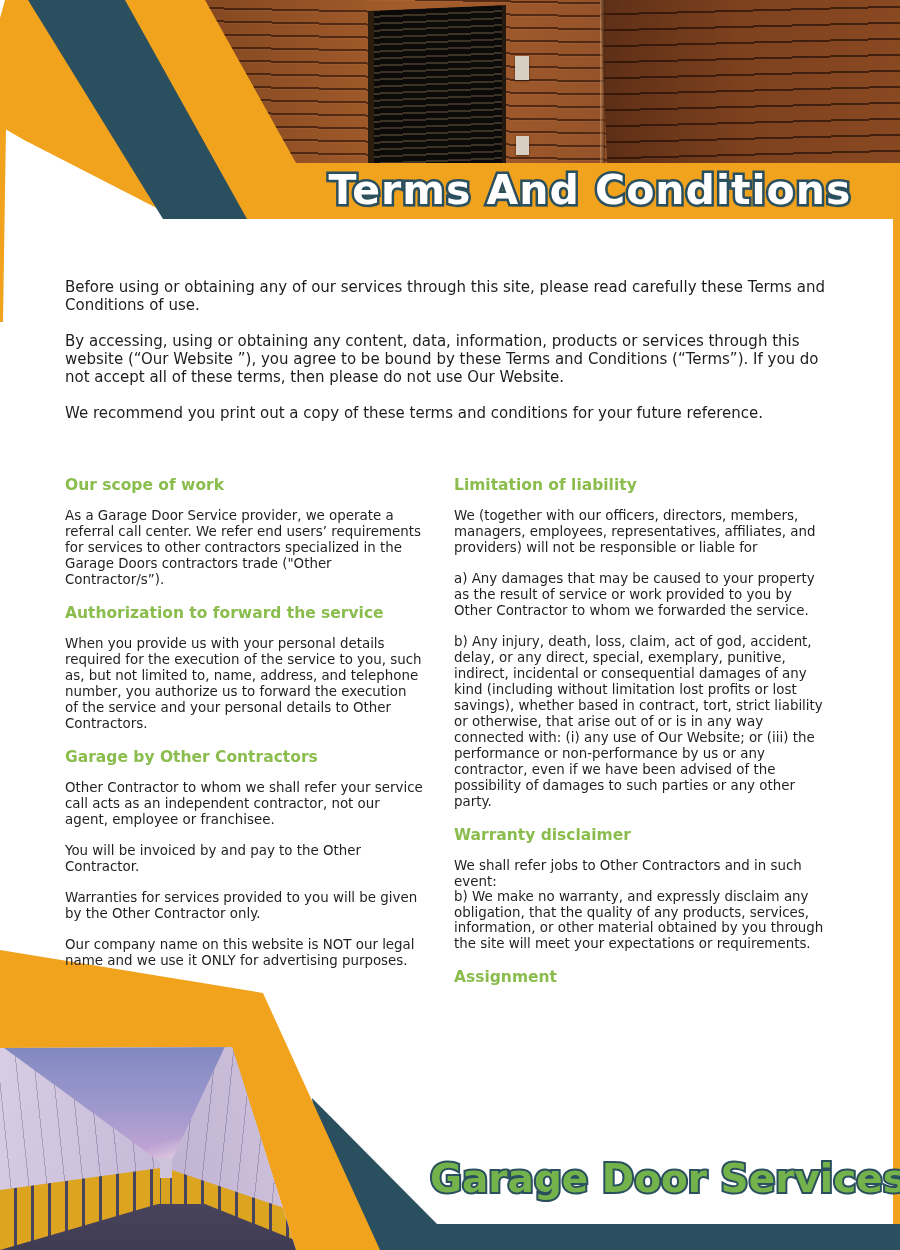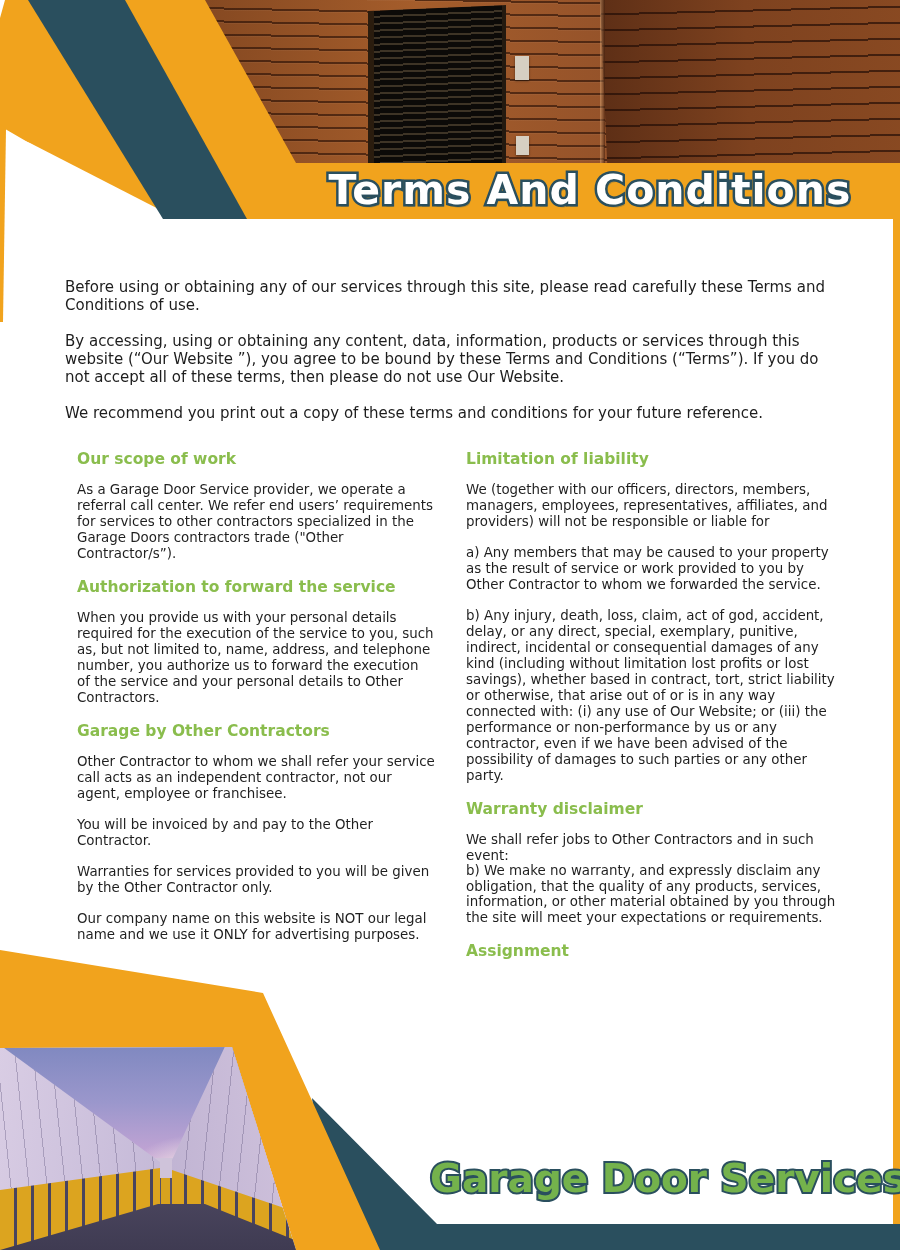--- a/index.html
+++ b/index.html
@@ -79,21 +79,21 @@
     clip-path:polygon(0 210px,158px 164px,205px 164px,320px 210px);}
 
   .logo-text{position:absolute;left:430px;top:1156px;width:455px;text-align:center;
     font-size:39px;font-weight:800;letter-spacing:0px;color:var(--green-logo);
     -webkit-text-stroke:4px var(--teal);paint-order:stroke fill;white-space:nowrap;}
 
   
   .intro{position:absolute;left:65px;top:278px;width:778px;color:#1d1d1d;
     font-size:15px;line-height:18px;}
   .intro p{margin:0 0 18px 0;}
-  .cols{position:absolute;left:65px;top:450px;width:790px;display:flex;gap:31px;justify-content:center;}
+  .cols{position:absolute;left:65px;top:476px;width:790px;display:flex;gap:31px;}
   .col-left{width:358px;}
   .col-right{width:377px;}
   .sec-h{font-size:15.5px;font-weight:bold;color:var(--green-head);margin:16px 0 14px 0;}
   .sec-h.first{margin-top:0;}
   .sec-p{font-size:13.4px;line-height:16px;color:#1f1f1f;margin:0 0 15px 0;}
   .sec-line{font-size:13.4px;line-height:15.6px;color:#1f1f1f;margin:0;}
   .sec-line.last{margin-bottom:15px;}
 </style>
 </head>
 <body>
@@ -148,21 +148,21 @@
           <p class="sec-p">When you provide us with your personal details required for the execution of the service to you, such as, but not limited to, name, address, and telephone number, you authorize us to forward the execution of the service and your personal details to Other Contractors.</p>
           <div class="sec-h">Garage by Other Contractors</div>
           <p class="sec-p">Other Contractor to whom we shall refer your service call acts as an independent contractor, not our agent, employee or franchisee.</p>
           <p class="sec-p">You will be invoiced by and pay to the Other Contractor.</p>
           <p class="sec-p">Warranties for services provided to you will be given by the Other Contractor only.</p>
           <p class="sec-p">Our company name on this website is NOT our legal name and we use it ONLY for advertising purposes.</p>
         </div>
       <div class="col-right">
           <div class="sec-h first">Limitation of liability</div>
           <p class="sec-p">We (together with our officers, directors, members, managers, employees, representatives, affiliates, and providers) will not be responsible or liable for</p>
-          <p class="sec-p">a) Any members that may be caused to your property as the result of service or work provided to you by Other Contractor to whom we forwarded the service.</p>
+          <p class="sec-p">a) Any damages that may be caused to your property as the result of service or work provided to you by Other Contractor to whom we forwarded the service.</p>
           <p class="sec-p">b) Any injury, death, loss, claim, act of god, accident, delay, or any direct, special, exemplary, punitive, indirect, incidental or consequential damages of any kind (including without limitation lost profits or lost savings), whether based in contract, tort, strict liability or otherwise, that arise out of or is in any way connected with: (i) any use of Our Website; or (iii) the performance or non-performance by us or any contractor, even if we have been advised of the possibility of damages to such parties or any other party.</p>
           <div class="sec-h">Warranty disclaimer</div>
           <div class="sec-line">We shall refer jobs to Other Contractors and in such event:</div>
           <div class="sec-line last">b) We make no warranty, and expressly disclaim any obligation, that the quality of any products, services, information, or other material obtained by you through the site will meet your expectations or requirements.</div>
           <div class="sec-h">Assignment</div>
         </div>
     </div>
 
     <div class="logo-text">Garage Door Services</div>
   </div>

